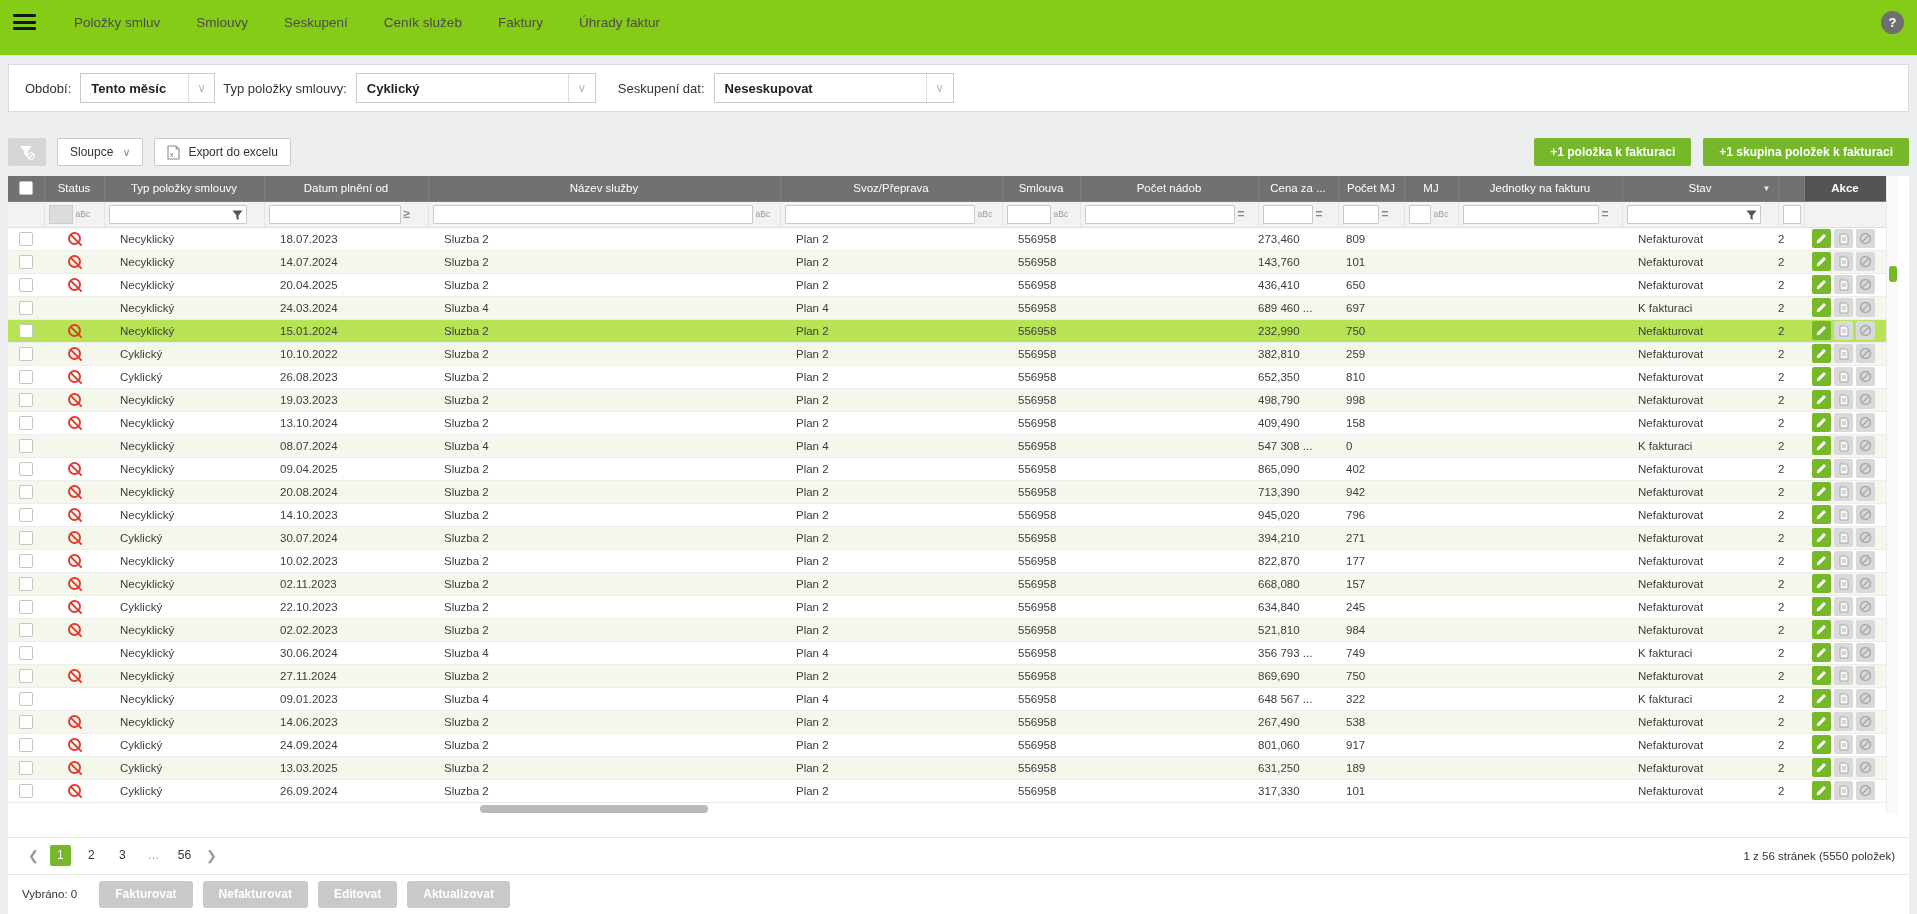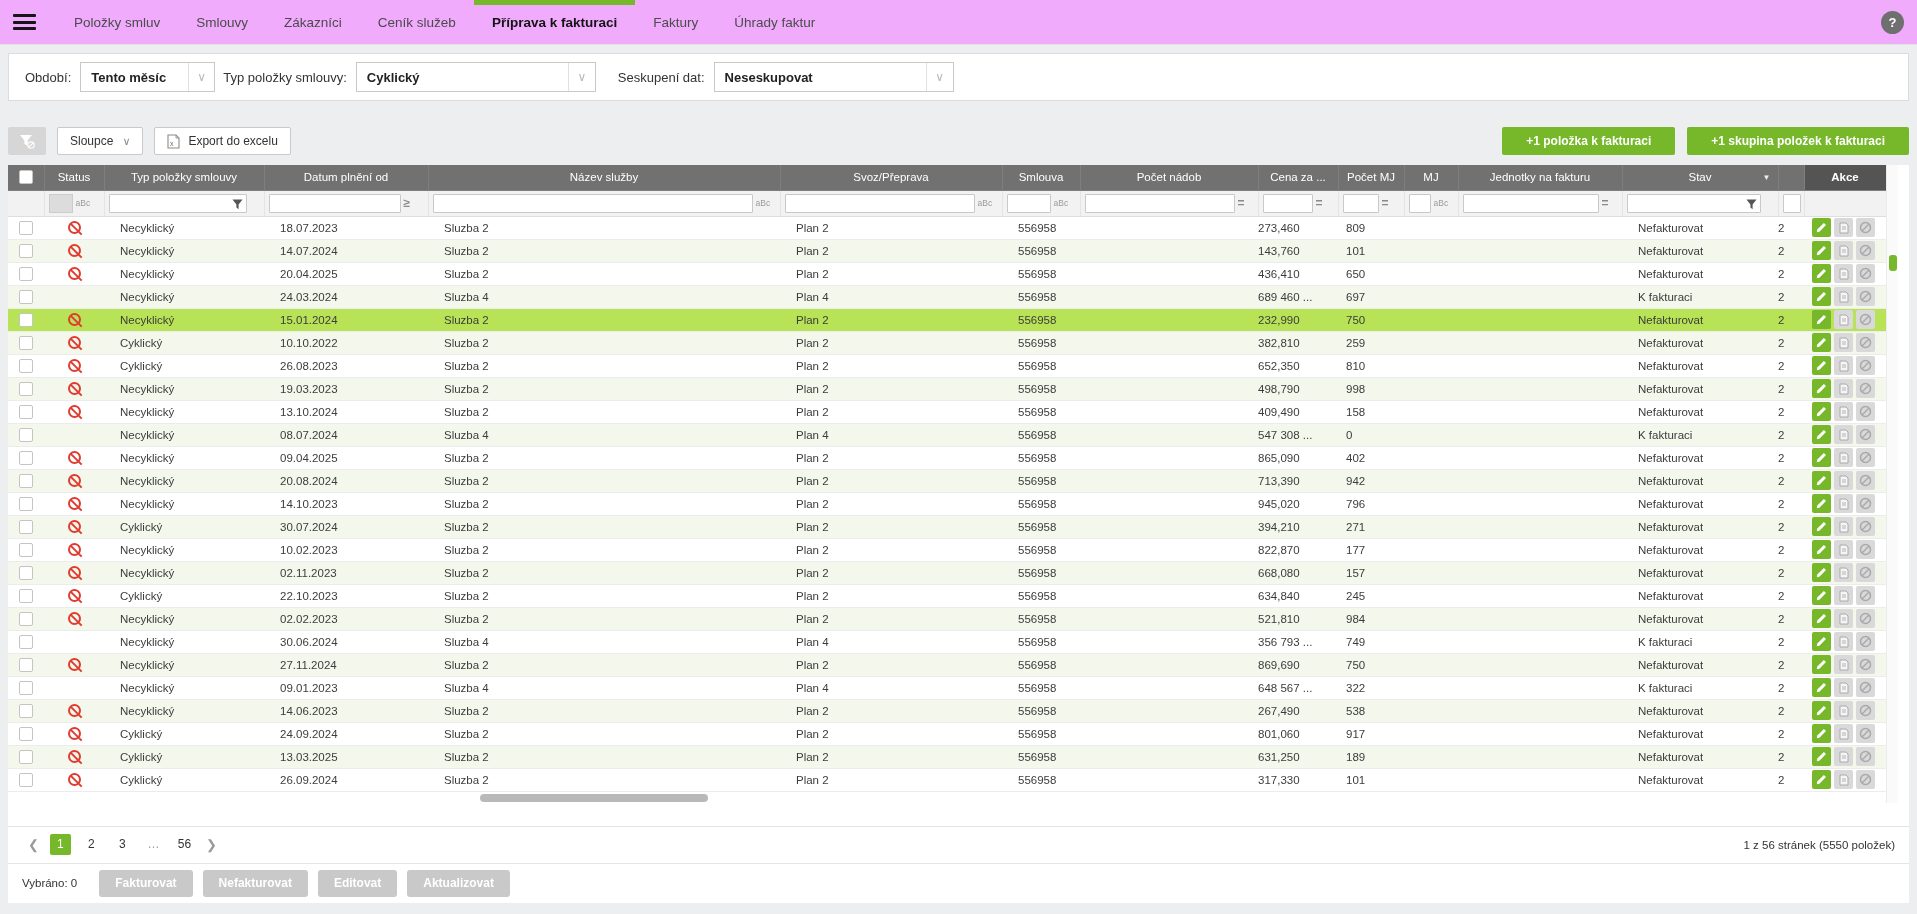--- a/index.html
+++ b/index.html
@@ -7,41 +7,41 @@
     --tint:#f3f7ec; --hl:#b9e356; --red:#e03c31; --pagebg:#eceef0;
   }
   *{box-sizing:border-box;}
   html,body{margin:0;padding:0;}
   body{
     width:1917px;height:914px;background:var(--pagebg);
     font-family:"Liberation Sans", sans-serif;color:#3a3a3a;
     overflow:hidden;position:relative;font-size:12px;
   }
   
-  .topnav{height:45px;background:#f0abfc;border-bottom:1px solid #e2e2e2;display:flex;align-items:stretch;position:relative;}
+  .topnav{height:56px;background:#84cc16;border-bottom:1px solid #e2e2e2;display:flex;align-items:stretch;position:relative;}
   .hamburger{width:23px;margin:14px 20px 0 13px;cursor:pointer;height:17px;}
   .hamburger div{height:3.2px;background:#161616;margin-bottom:3.4px;border-radius:1px;}
   .tab{padding:0 18px;line-height:45px;font-size:13.5px;color:#4b4b4b;position:relative;cursor:pointer;white-space:nowrap;}
   .tab.active{font-weight:bold;color:#141414;}
   .tab.active::before{content:"";position:absolute;top:0;left:0;right:0;height:5px;background:var(--green);}
   .help{position:absolute;right:13px;top:11px;width:23px;height:23px;border-radius:50%;background:#6f6f6f;color:#fff;text-align:center;line-height:23px;font-weight:bold;font-size:13px;cursor:pointer;}
   
   .filterbar{margin:8px 8px 0;background:#fff;border:1px solid #dcdcdc;height:48px;display:flex;align-items:center;padding-left:8px;}
   .fgroup{display:flex;align-items:center;margin-left:8px;}
   .fgroup .flabel{font-size:13px;color:#333;margin-right:9px;}
   .fselect{border:1px solid #c9c9c9;height:30px;display:flex;align-items:center;background:#fff;cursor:pointer;gap:12px;}
   .fselect .val{font-weight:bold;font-size:13px;color:#222;padding:0 10px;flex:1;white-space:nowrap;}
   .fselect .chev{border-left:1px solid #e0e0e0;color:#b9b9b9;width:27px;text-align:center;font-size:12px;line-height:28px;}
   
   .toolbar{margin:26px 8px 0;height:28px;display:flex;align-items:center;}
   .btn-clearfilter{width:38px;height:28px;background:#d6d6d6;border-radius:2px;display:flex;align-items:center;justify-content:center;cursor:pointer;}
   .btn{height:28px;background:#fff;border:1px solid #c9c9c9;border-radius:2px;font-size:12px;color:#333;display:flex;align-items:center;padding:0 12px;margin-left:11px;cursor:pointer;white-space:nowrap;}
   .btn .chevdown{color:#8b8b8b;margin-left:9px;font-size:11px;}
   .btn svg{margin-right:8px;}
-  .btn-green{background:var(--green);border:none;color:#fff;font-weight:bold;font-size:12px;height:28px;border-radius:2px;padding:0 24px;margin-left:12px;display:flex;align-items:center;cursor:pointer;white-space:nowrap;}
+  .btn-green{background:var(--green);border:none;color:#fff;font-weight:bold;font-size:12px;height:28px;border-radius:2px;padding:0 16px;margin-left:12px;display:flex;align-items:center;cursor:pointer;white-space:nowrap;}
   .tspacer{flex:1;}
   
   .panel{margin:10px 8px 0;background:#fff;position:relative;width:1901px;}
   table{border-collapse:collapse;table-layout:fixed;width:1878px;}
   .hcell{background:var(--header);color:#fff;font-weight:normal;font-size:11.5px;height:25px;text-align:center;border-right:1px solid #7e7e7e;border-bottom:1px solid #7e7e7e;position:relative;padding:0 2px;white-space:nowrap;overflow:hidden;}
   .hcell.dark{background:var(--header-dark);font-weight:bold;}
   .sorttri{position:absolute;right:7px;top:8px;font-size:8px;color:#ececec;cursor:pointer;}
   .frow td{background:#f2f2f2;height:26px;border-right:1px solid #e4e4e4;border-bottom:1px solid #dedede;padding:0 4px;white-space:nowrap;}
   .fin{display:inline-block;vertical-align:middle;background:#fff;border:1px solid #c9c9c9;height:19px;border-radius:1px;position:relative;}
   .fin .funnel{position:absolute;right:3px;top:4px;}
@@ -83,23 +83,22 @@
 <body>
 
 <div class="topnav">
   <div class="hamburger">
       <div></div>
       <div></div>
       <div></div>
     </div>
   <div class="tab">Položky smluv</div>
   <div class="tab">Smlouvy</div>
-  <div class="tab">Zákazníci</div>
+  <div class="tab">Seskupení</div>
   <div class="tab">Ceník služeb</div>
-  <div class="tab active">Příprava k fakturaci</div>
   <div class="tab">Faktury</div>
   <div class="tab">Úhrady faktur</div>
   <div class="help">?</div>
 </div>
 
 <div class="filterbar">
   <div class="fgroup">
     <span class="flabel">Období:</span>
     <div class="fselect" style="width:135px">
       <span class="val">Tento měsíc</span>

